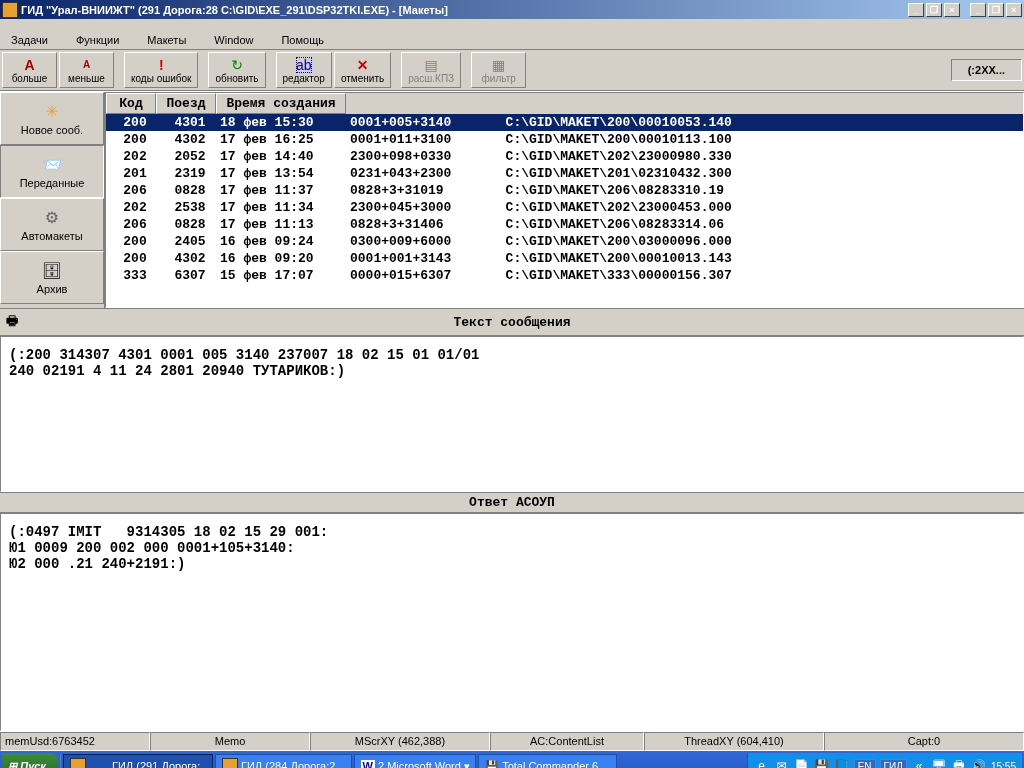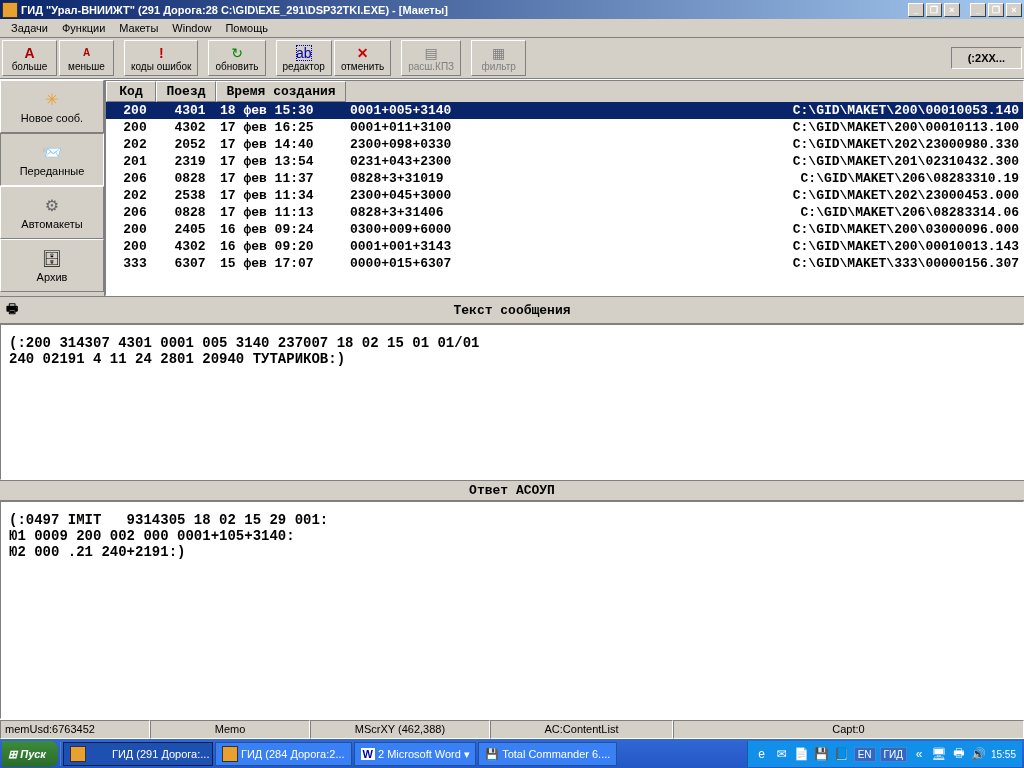--- a/index.html
+++ b/index.html
@@ -2,40 +2,40 @@
 <html><head>
 <meta charset="utf-8">
 <style>
 * { box-sizing: border-box; margin: 0; padding: 0; }
 body { font-family: Tahoma, sans-serif; font-size: 11px; background: #d4d0c8; overflow: hidden; width: 1024px; height: 768px; }
 .titlebar { background: linear-gradient(to right, #0a246a, #a6caf0); color: #fff; height: 19px; display: flex; align-items: center; padding: 0 2px; font-weight: bold; }
 .titlebar .icon { width: 16px; height: 16px; margin-right: 3px; background: #e8a030; border: 1px solid #333; }
 .titlebar .title { flex: 1; }
 .winbtns { display: flex; gap: 2px; }
 .winbtn { width: 16px; height: 14px; background: #d4d0c8; border: 1px solid; border-color: #fff #404040 #404040 #fff; font-size: 9px; text-align: center; line-height: 12px; font-family: Marlett, Arial; cursor: pointer; }
-.menubar { background: #d4d0c8; height: 19px; display: flex; align-items: center; padding: 0 4px; gap: 0; border-bottom: 1px solid #808080; }
+.menubar { background: #d4d0c8; height: 19px; display: flex; align-items: center; padding: 0 4px; gap: 14px; border-bottom: 1px solid #808080; margin-top: 12px; }
 .menuitem { padding: 2px 7px; cursor: pointer; }
 .toolbar { background: #d4d0c8; padding: 2px; display: flex; align-items: center; border-bottom: 1px solid #808080; }
 .toolbtn { min-width: 55px; height: 36px; border: 1px solid; border-color: #fff #808080 #808080 #fff; display: flex; flex-direction: column; align-items: center; justify-content: center; padding: 2px 6px; margin-right: 2px; cursor: pointer; font-size: 10px; }
 .toolbtn.disabled { color: #808080; }
 .toolbtn .ticon { width: 16px; height: 16px; display: flex; align-items: center; justify-content: center; font-size: 14px; }
 .spacer { flex: 1; }
 .codebox { border: 1px solid; border-color: #808080 #fff #fff #808080; background: #d4d0c8; padding: 4px 16px; font-weight: bold; text-align: center; }
 .mainarea { display: flex; height: 217px; border-top: 1px solid #fff; }
 .sidepanel { width: 105px; background: #d4d0c8; border-right: 1px solid #808080; }
 .sidetab { height: 53px; display: flex; flex-direction: column; align-items: center; justify-content: center; border: 1px solid; border-color: #fff #808080 #808080 #fff; cursor: pointer; gap: 3px; }
 .sidetab.active { border-color: #808080 #fff #fff #808080; background: #d4d0c8; }
 .sidetab .sicon { width: 24px; height: 20px; display: flex; align-items: center; justify-content: center; font-size: 16px; }
 .tablearea { flex: 1; background: #fff; border: 1px solid; border-color: #808080 #fff #fff #808080; overflow: auto; }
 .thead { display: flex; background: #d4d0c8; position: sticky; top: 0; }
 .th { border: 1px solid; border-color: #fff #808080 #808080 #fff; padding: 2px 4px; font-family: 'Courier New', monospace; font-size: 13px; font-weight: bold; text-align: center; }
 .th1 { width: 50px; } .th2 { width: 60px; } .th3 { width: 130px; }
 .row { display: flex; font-family: 'Courier New', monospace; font-size: 13px; font-weight: bold; padding: 0 4px; height: 17px; align-items: center; white-space: pre; }
 .row.sel { background: #0a246a; color: #fff; }
-.c1 { width: 50px; text-align: center; } .c2 { width: 60px; text-align: center; } .c3 { width: 130px; } .c4 { width: 140px; } .c5 { flex: 1; text-align: right; }
+.c1 { width: 50px; text-align: center; } .c2 { width: 60px; text-align: center; } .c3 { width: 130px; } .c4 { width: 140px; } .c5 { flex: 1; }
 .sectitle { background: #d4d0c8; border-top: 1px solid #808080; border-bottom: 1px solid #808080; text-align: center; font-family: 'Courier New', monospace; font-size: 13px; font-weight: bold; padding: 2px; display: flex; align-items: center; }
 .printicon { width: 20px; text-align: left; padding-left: 4px; }
 .msgbody { background: #fff; font-family: 'Courier New', monospace; font-size: 14px; font-weight: bold; padding: 10px 8px; white-space: pre; border: 1px solid; border-color: #808080 #fff #fff #808080; }
 #msg1 { height: 156px; }
 #msg2 { height: 218px; }
 .statusbar { background: #d4d0c8; height: 20px; display: flex; border-top: 1px solid #fff; }
 .statuscell { border: 1px solid; border-color: #808080 #fff #fff #808080; padding: 2px 4px; text-align: center; font-size: 11px; }
 .taskbar { background: linear-gradient(to bottom, #3168d5, #2256c5); height: 30px; display: flex; align-items: center; padding: 0 2px; gap: 2px; color: #fff; }
 .startbtn { background: linear-gradient(to bottom, #3c8b3c, #2a6b2a); height: 26px; padding: 0 12px 0 6px; border-radius: 0 8px 8px 0; display: flex; align-items: center; font-weight: bold; font-style: italic; cursor: pointer; gap: 3px; }
 .taskbtn { background: #3980f4; height: 24px; padding: 0 6px; display: flex; align-items: center; font-size: 11px; cursor: pointer; gap: 3px; max-width: 150px; overflow: hidden; white-space: nowrap; border: 1px solid #2050a0; }
@@ -164,21 +164,22 @@
   <span style="flex:1">Ответ АСОУП</span>
 </div>
 <div id="msg2" class="msgbody">(:0497 IMIT   9314305 18 02 15 29 001:
 Ю1 0009 200 002 000 0001+105+3140:
 Ю2 000 .21 240+2191:)</div>
 
 <div class="statusbar">
   <div class="statuscell" style="width:150px;text-align:left">memUsd:6763452</div>
   <div class="statuscell" style="width:160px">Memo</div>
   <div class="statuscell" style="width:180px">MScrXY (462,388)</div>
-  <div class="statuscell" style="width:183px">AC:ContentList</div>
+  <div class="statuscell" style="width:154px">AC:ContentList</div>
+  <div class="statuscell" style="width:180px">ThreadXY (604,410)</div>
   <div class="statuscell" style="flex:1">Capt:0</div>
 </div>
 
 <div class="taskbar">
   <div class="startbtn">
       <span>⊞</span>
       <span>Пуск</span>
     </div>
   <div style="width:1px;height:24px;background:#5080d0"></div>
   <div id="tasks" style="display:flex;gap:2px">

